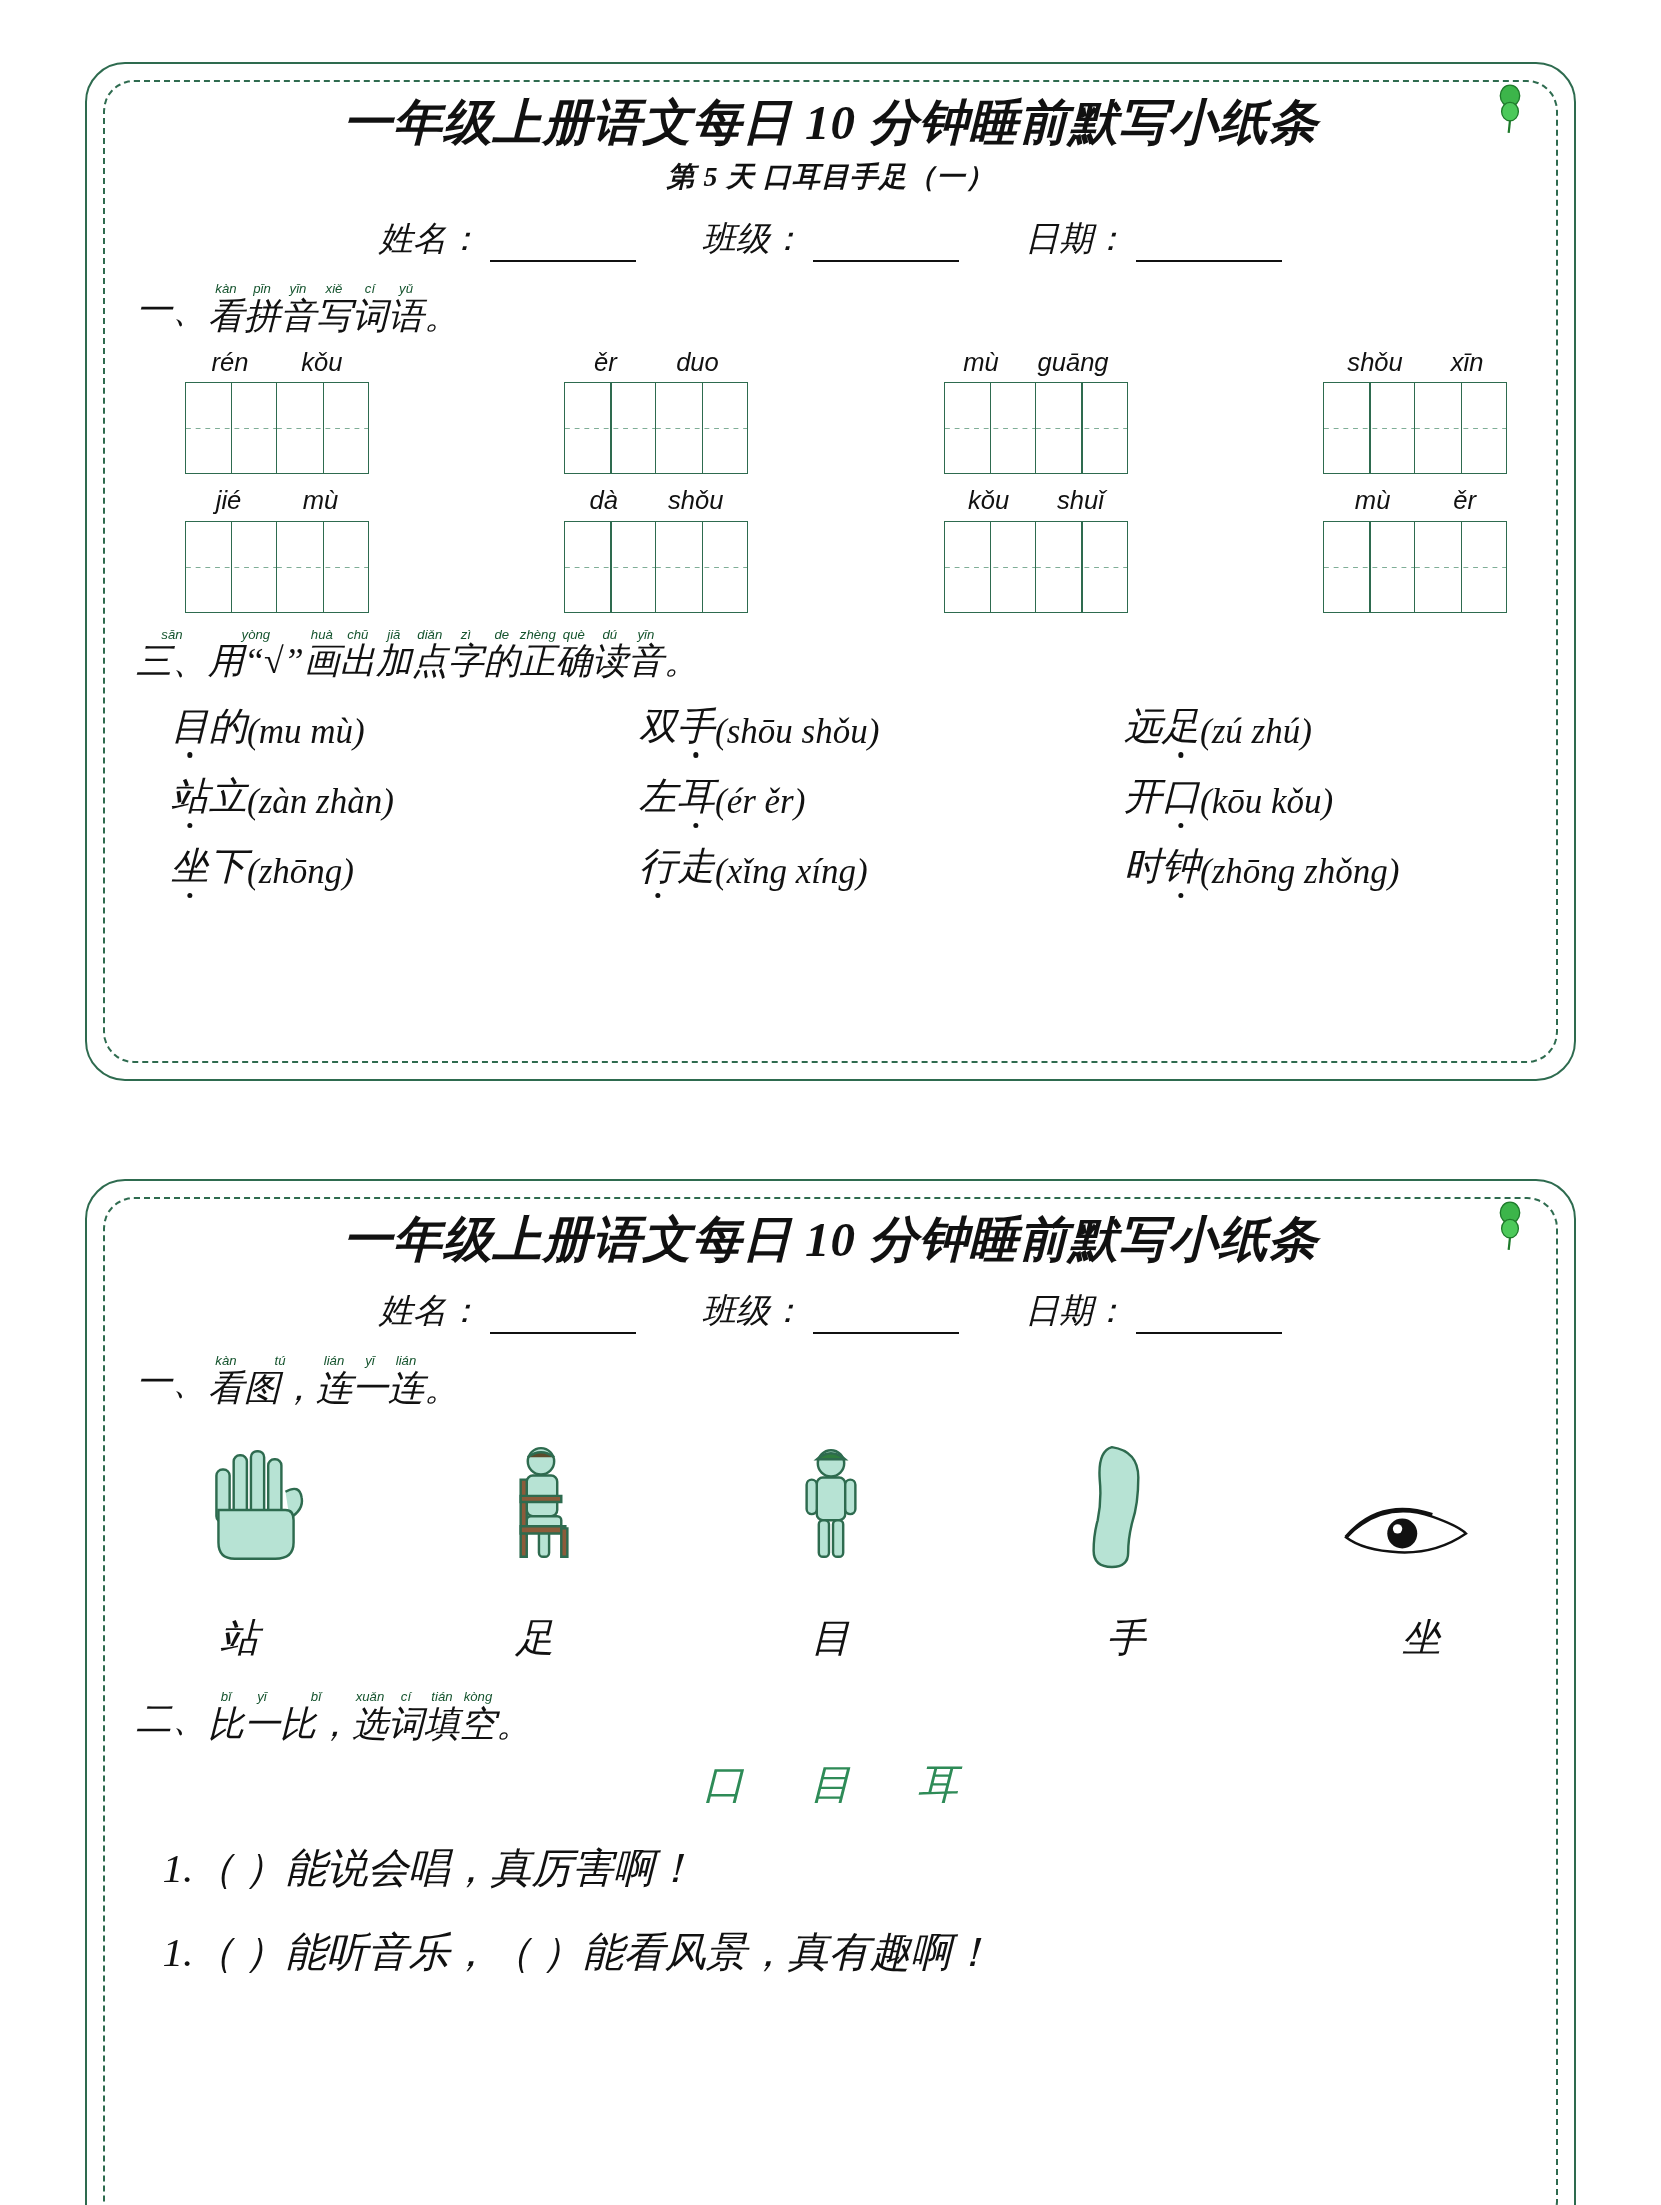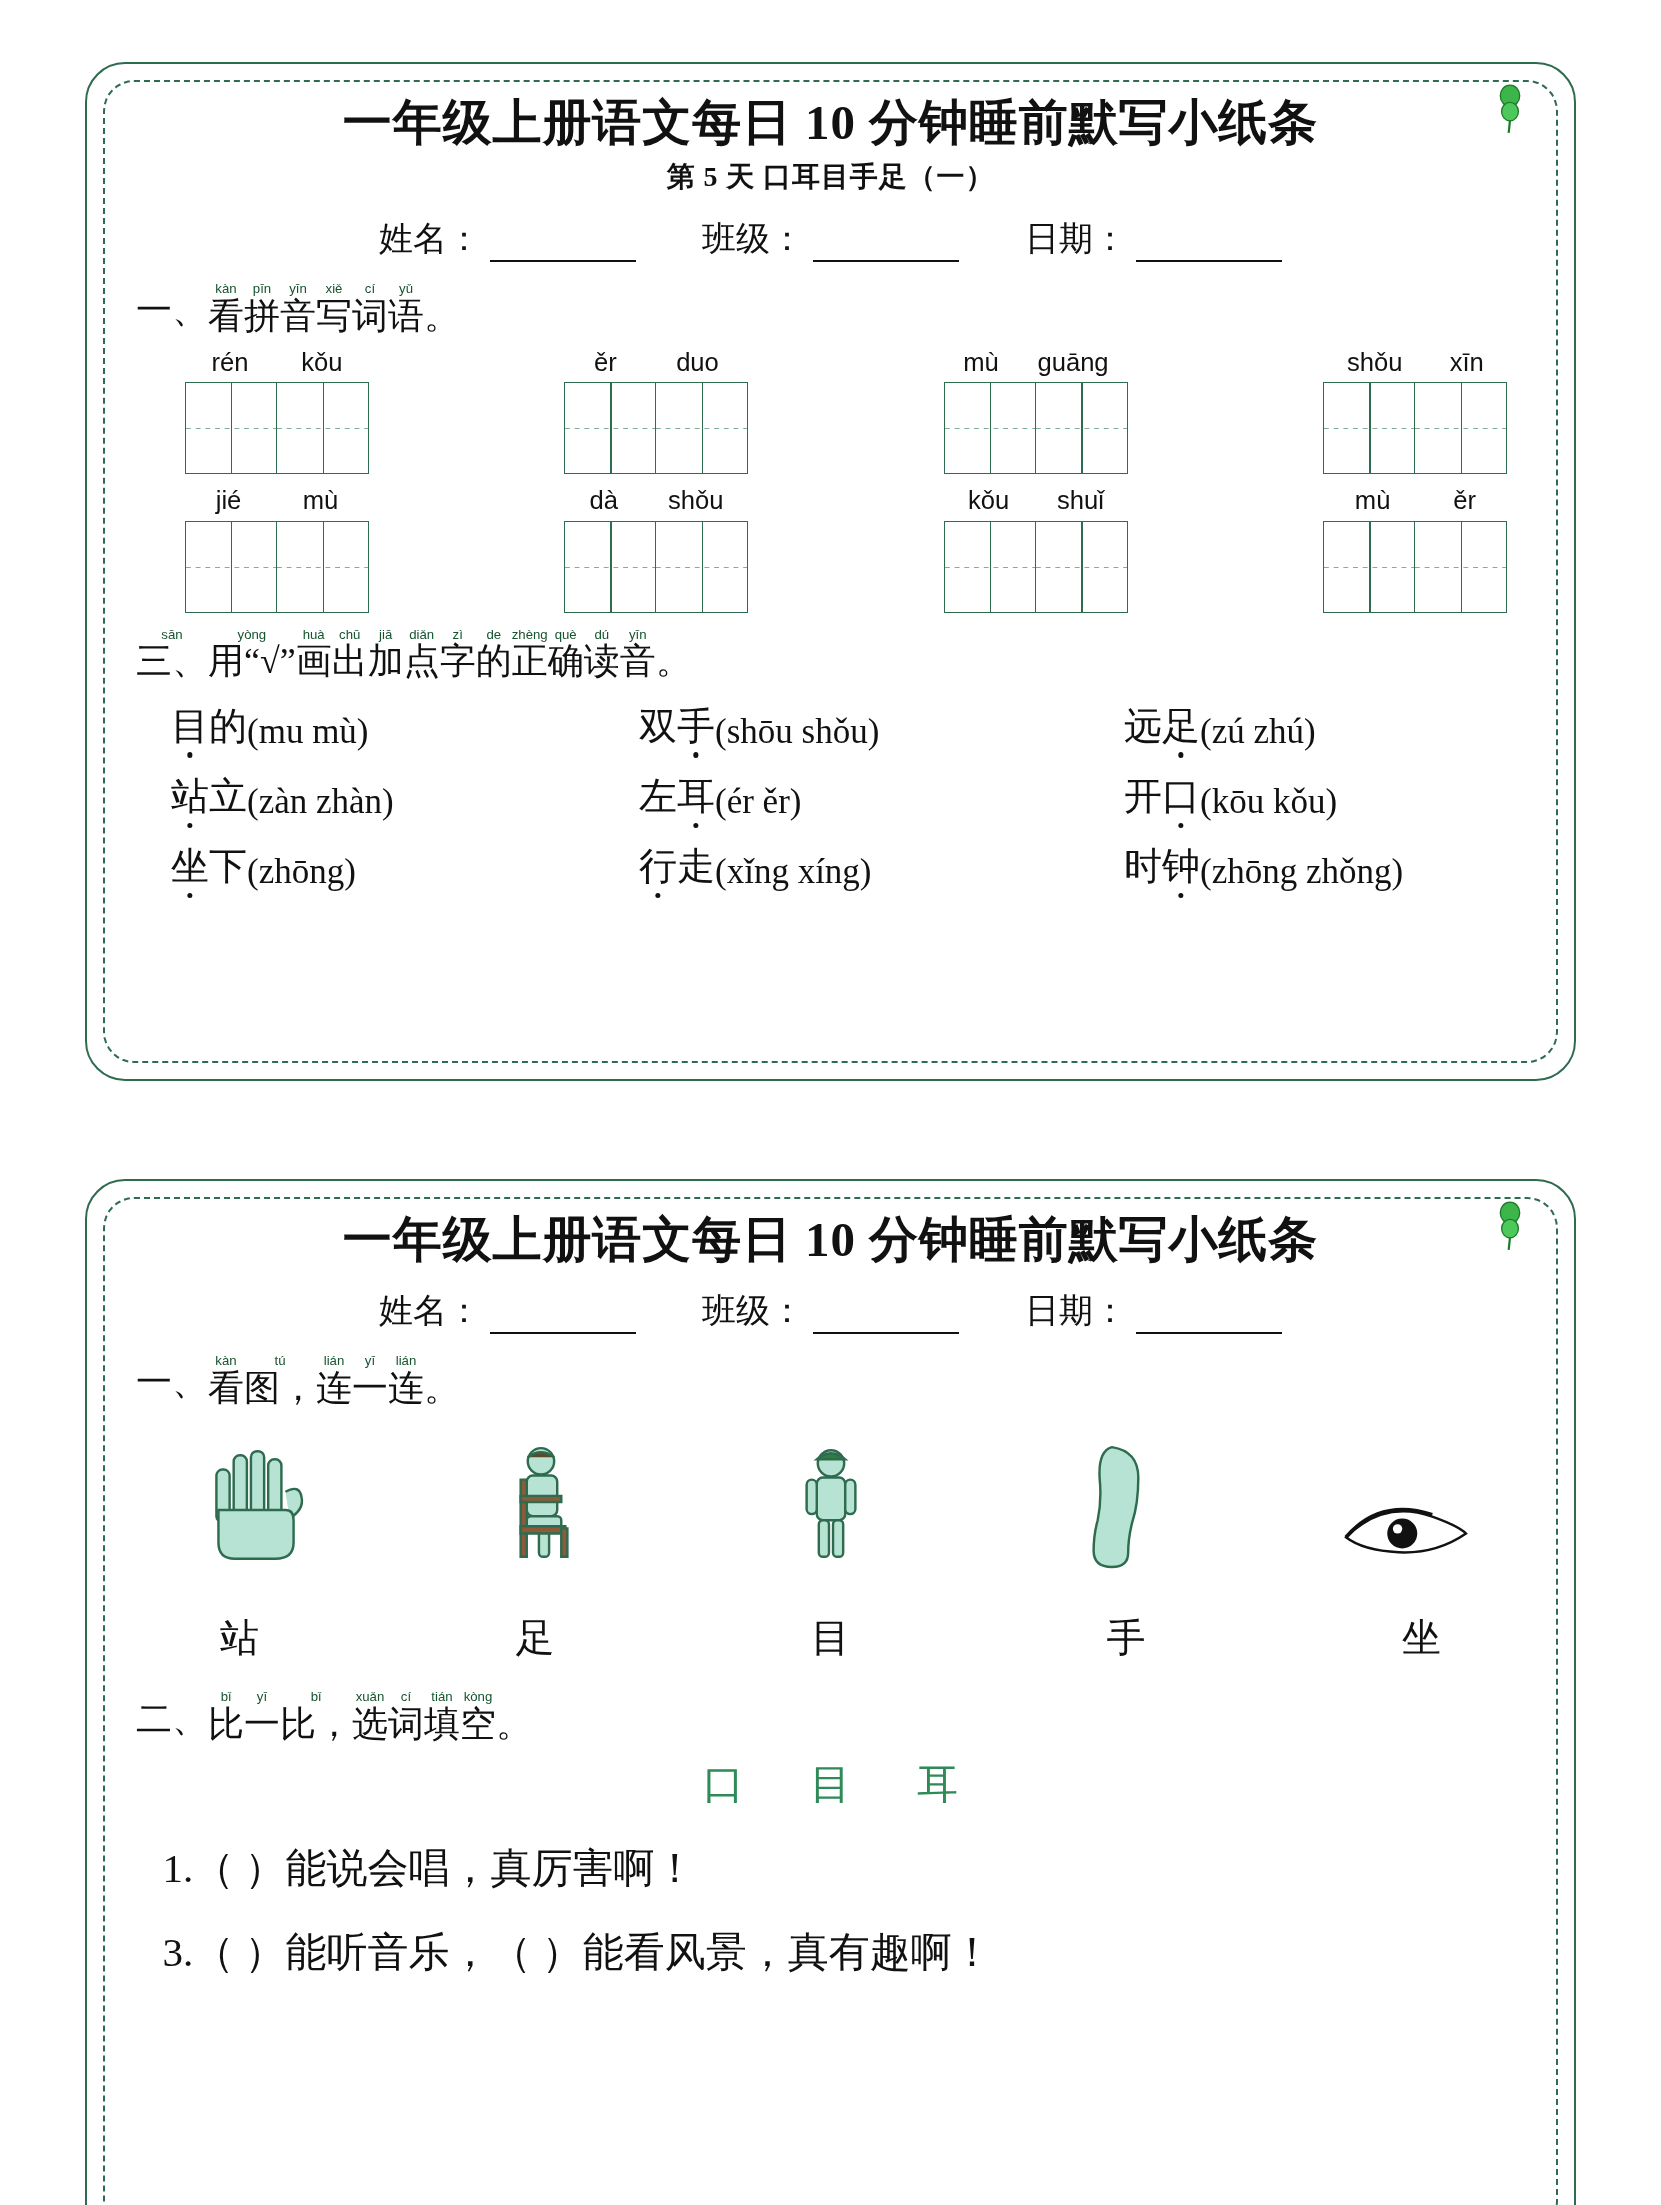--- a/index.html
+++ b/index.html
@@ -23,20 +23,21 @@
     position: relative;
   }
   .card {
     position: relative;
     margin: 16px auto;
     width: 1491px;
     box-sizing: border-box;
     border: 2.2px solid #2e6b4f;
     border-radius: 40px;
     background: #ffffff;
+    font-style: italic;
   }
   .card-inner {
     position: absolute;
     left: 16px;
     top: 16px;
     right: 16px;
     bottom: 16px;
     border: 2.2px dashed #2e6b4f;
     border-radius: 31px;
     pointer-events: none;
@@ -685,21 +686,21 @@
             </span>
         </div>
 
         <div class="choice-row">
           <span>口</span>
           <span>目</span>
           <span>耳</span>
         </div>
 
         <div class="fill-q">1.（      ）能说会唱，真厉害啊！</div>
-        <div class="fill-q">3.（      ）能听音乐，（      ）能看风景，真有趣啊！</div>
+        <div class="fill-q">1.（      ）能听音乐，（      ）能看风景，真有趣啊！</div>
       </div>
 
       <div class="card2-gapbottom"></div>
     </div>
   </div>
 
 </div>
 
 
 </body></html>

